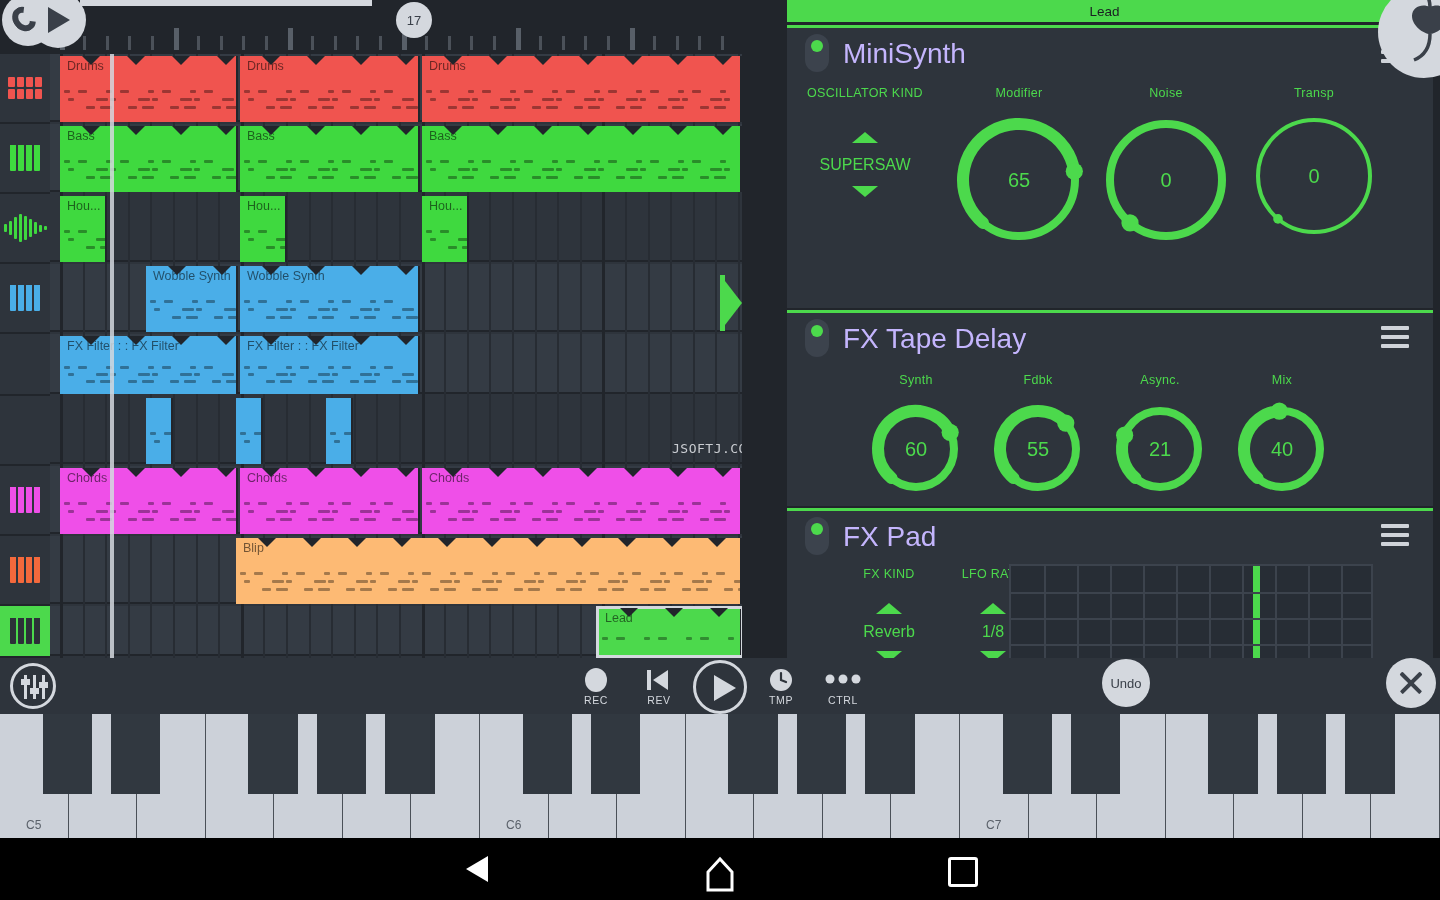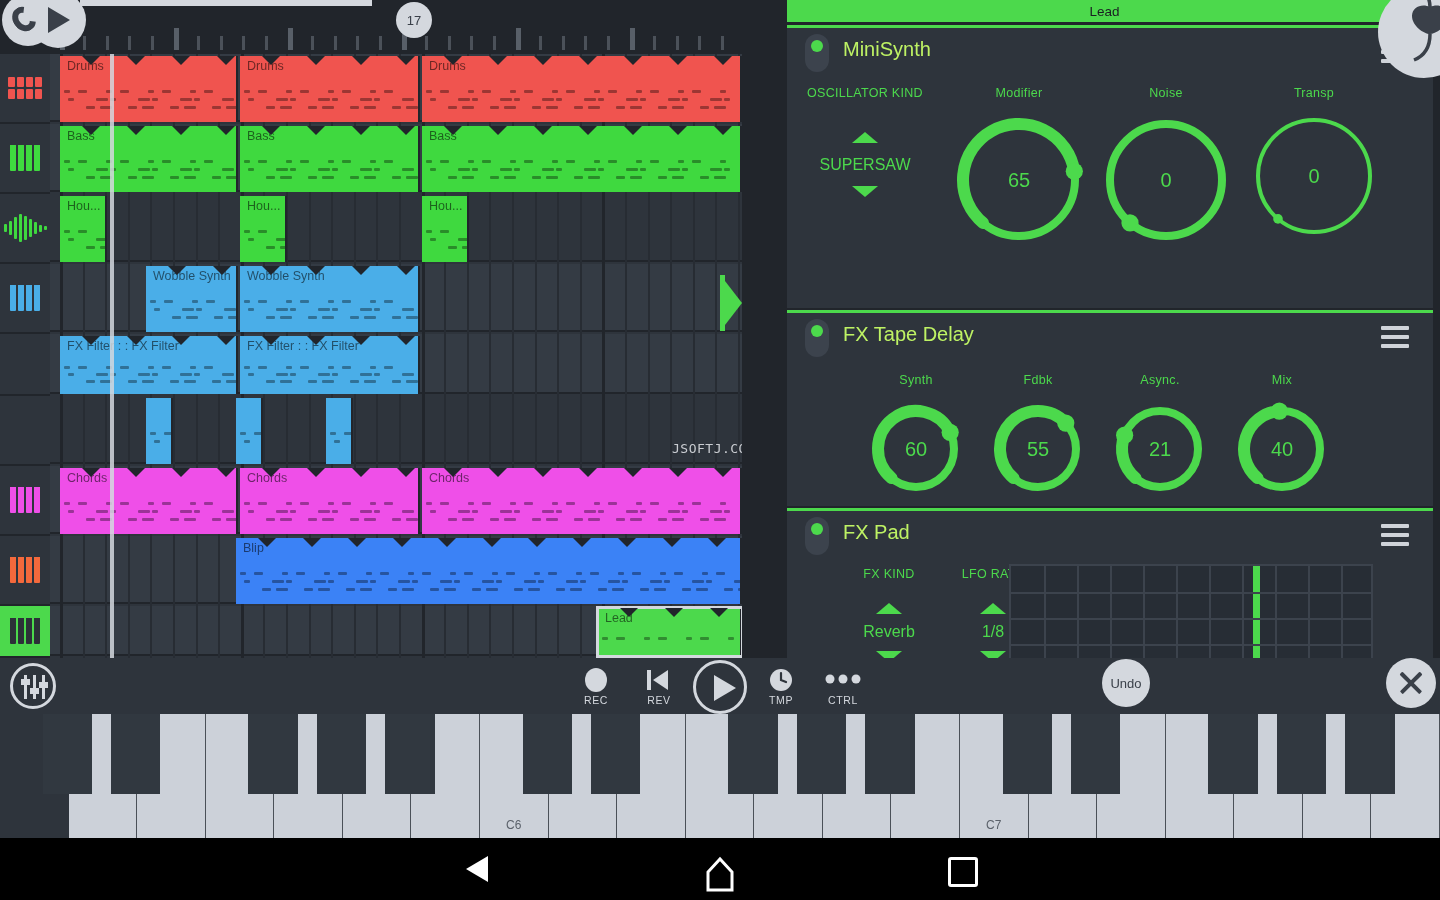--- a/index.html
+++ b/index.html
@@ -145,21 +145,21 @@
   .mod-head { position: relative; height: 46px; }
   .mod-toggle {
     position: absolute; left: 18px; top: 6px; width: 24px; height: 38px;
     border-radius: 12px; background: #3c434d;
   }
   .mod-toggle i {
     position: absolute; left: 6px; top: 6px; width: 12px; height: 12px;
     border-radius: 50%; background: #4cd94c;
   }
   .mod-title {
-    position: absolute; left: 56px; top: 10px; font-size: 20px; color: #bef264;
+    position: absolute; left: 56px; top: 10px; font-size: 28px; color: #c4b5fd;
   }
   .mod-menu { position: absolute; right: 24px; top: 13px; width: 28px; }
   .mod-menu i { display: block; height: 4px; background: #cfd3d9; margin-bottom: 5px; border-radius: 1px; }
 
   .tabs { position: relative; height: 40px; display: flex; }
   .tab {
     flex: 1; text-align: center; font-size: 14.5px; color: #4cd94c;
     letter-spacing: .4px; line-height: 40px;
   }
   .tab.active { background: #363d46; color: #e3e6ea; position: relative; }
@@ -1037,21 +1037,21 @@
             <i style="left: 148px; width: 9px; background: rgba(0, 0, 0, 0.35);"></i>
             <i style="left: 162px; width: 12px; background: rgba(0, 0, 0, 0.35);"></i>
             <i style="left: 190px; width: 9px; background: rgba(0, 0, 0, 0.35);"></i>
             <i style="left: 204px; width: 12px; background: rgba(0, 0, 0, 0.35);"></i>
             <i style="left: 232px; width: 9px; background: rgba(0, 0, 0, 0.35);"></i>
             <i style="left: 246px; width: 12px; background: rgba(0, 0, 0, 0.35);"></i>
             <i style="left: 274px; width: 9px; background: rgba(0, 0, 0, 0.35);"></i>
             <i style="left: 288px; width: 12px; background: rgba(0, 0, 0, 0.35);"></i>
           </div>
         </div>
-        <div class="clip" style="left: 186px; top: 484px; width: 506px; height: 66px; background: #3b82f6;">
+        <div class="clip" style="left: 186px; top: 484px; width: 506px; height: 66px; background: #fdba74;">
           <div class="cname">Blip</div>
           <div class="notch" style="left: 22px;"></div>
           <div class="notch" style="left: 67px;"></div>
           <div class="notch" style="left: 112px;"></div>
           <div class="notch" style="left: 157px;"></div>
           <div class="notch" style="left: 202px;"></div>
           <div class="notch" style="left: 247px;"></div>
           <div class="notch" style="left: 292px;"></div>
           <div class="notch" style="left: 337px;"></div>
           <div class="notch" style="left: 382px;"></div>
@@ -1358,20 +1358,23 @@
         <circle cx="33" cy="11" r="4.5" fill="#d4d8de"></circle>
       </svg>
       <div class="lbl">CTRL</div>
     </div>
   </div>
 
   <div id="undo-btn">Undo</div>
   <div id="close-btn"></div>
 
   <div id="keyboard">
+      <div class="wkey" style="left: 0px; width: 68.5714px;">
+        <div class="knote">C5</div>
+      </div>
       <div class="wkey" style="left: 68.5714px; width: 68.5714px;"></div>
       <div class="wkey" style="left: 137.143px; width: 68.5714px;"></div>
       <div class="wkey" style="left: 205.714px; width: 68.5714px;"></div>
       <div class="wkey" style="left: 274.286px; width: 68.5714px;"></div>
       <div class="wkey" style="left: 342.857px; width: 68.5714px;"></div>
       <div class="wkey" style="left: 411.429px; width: 68.5714px;"></div>
       <div class="wkey" style="left: 480px; width: 68.5714px;">
         <div class="knote">C6</div>
       </div>
       <div class="wkey" style="left: 548.571px; width: 68.5714px;"></div>

